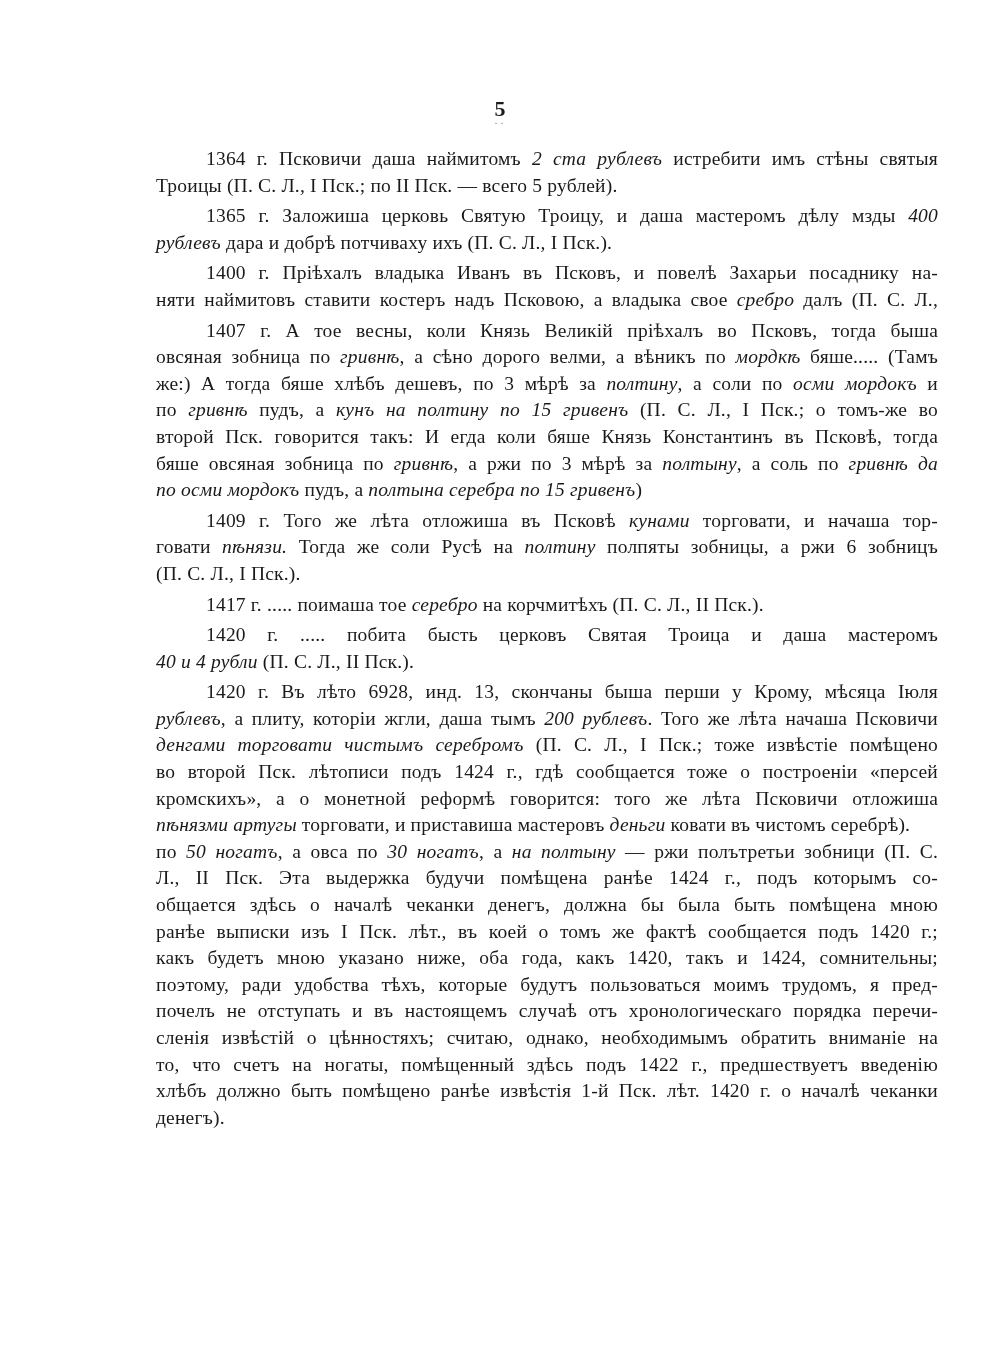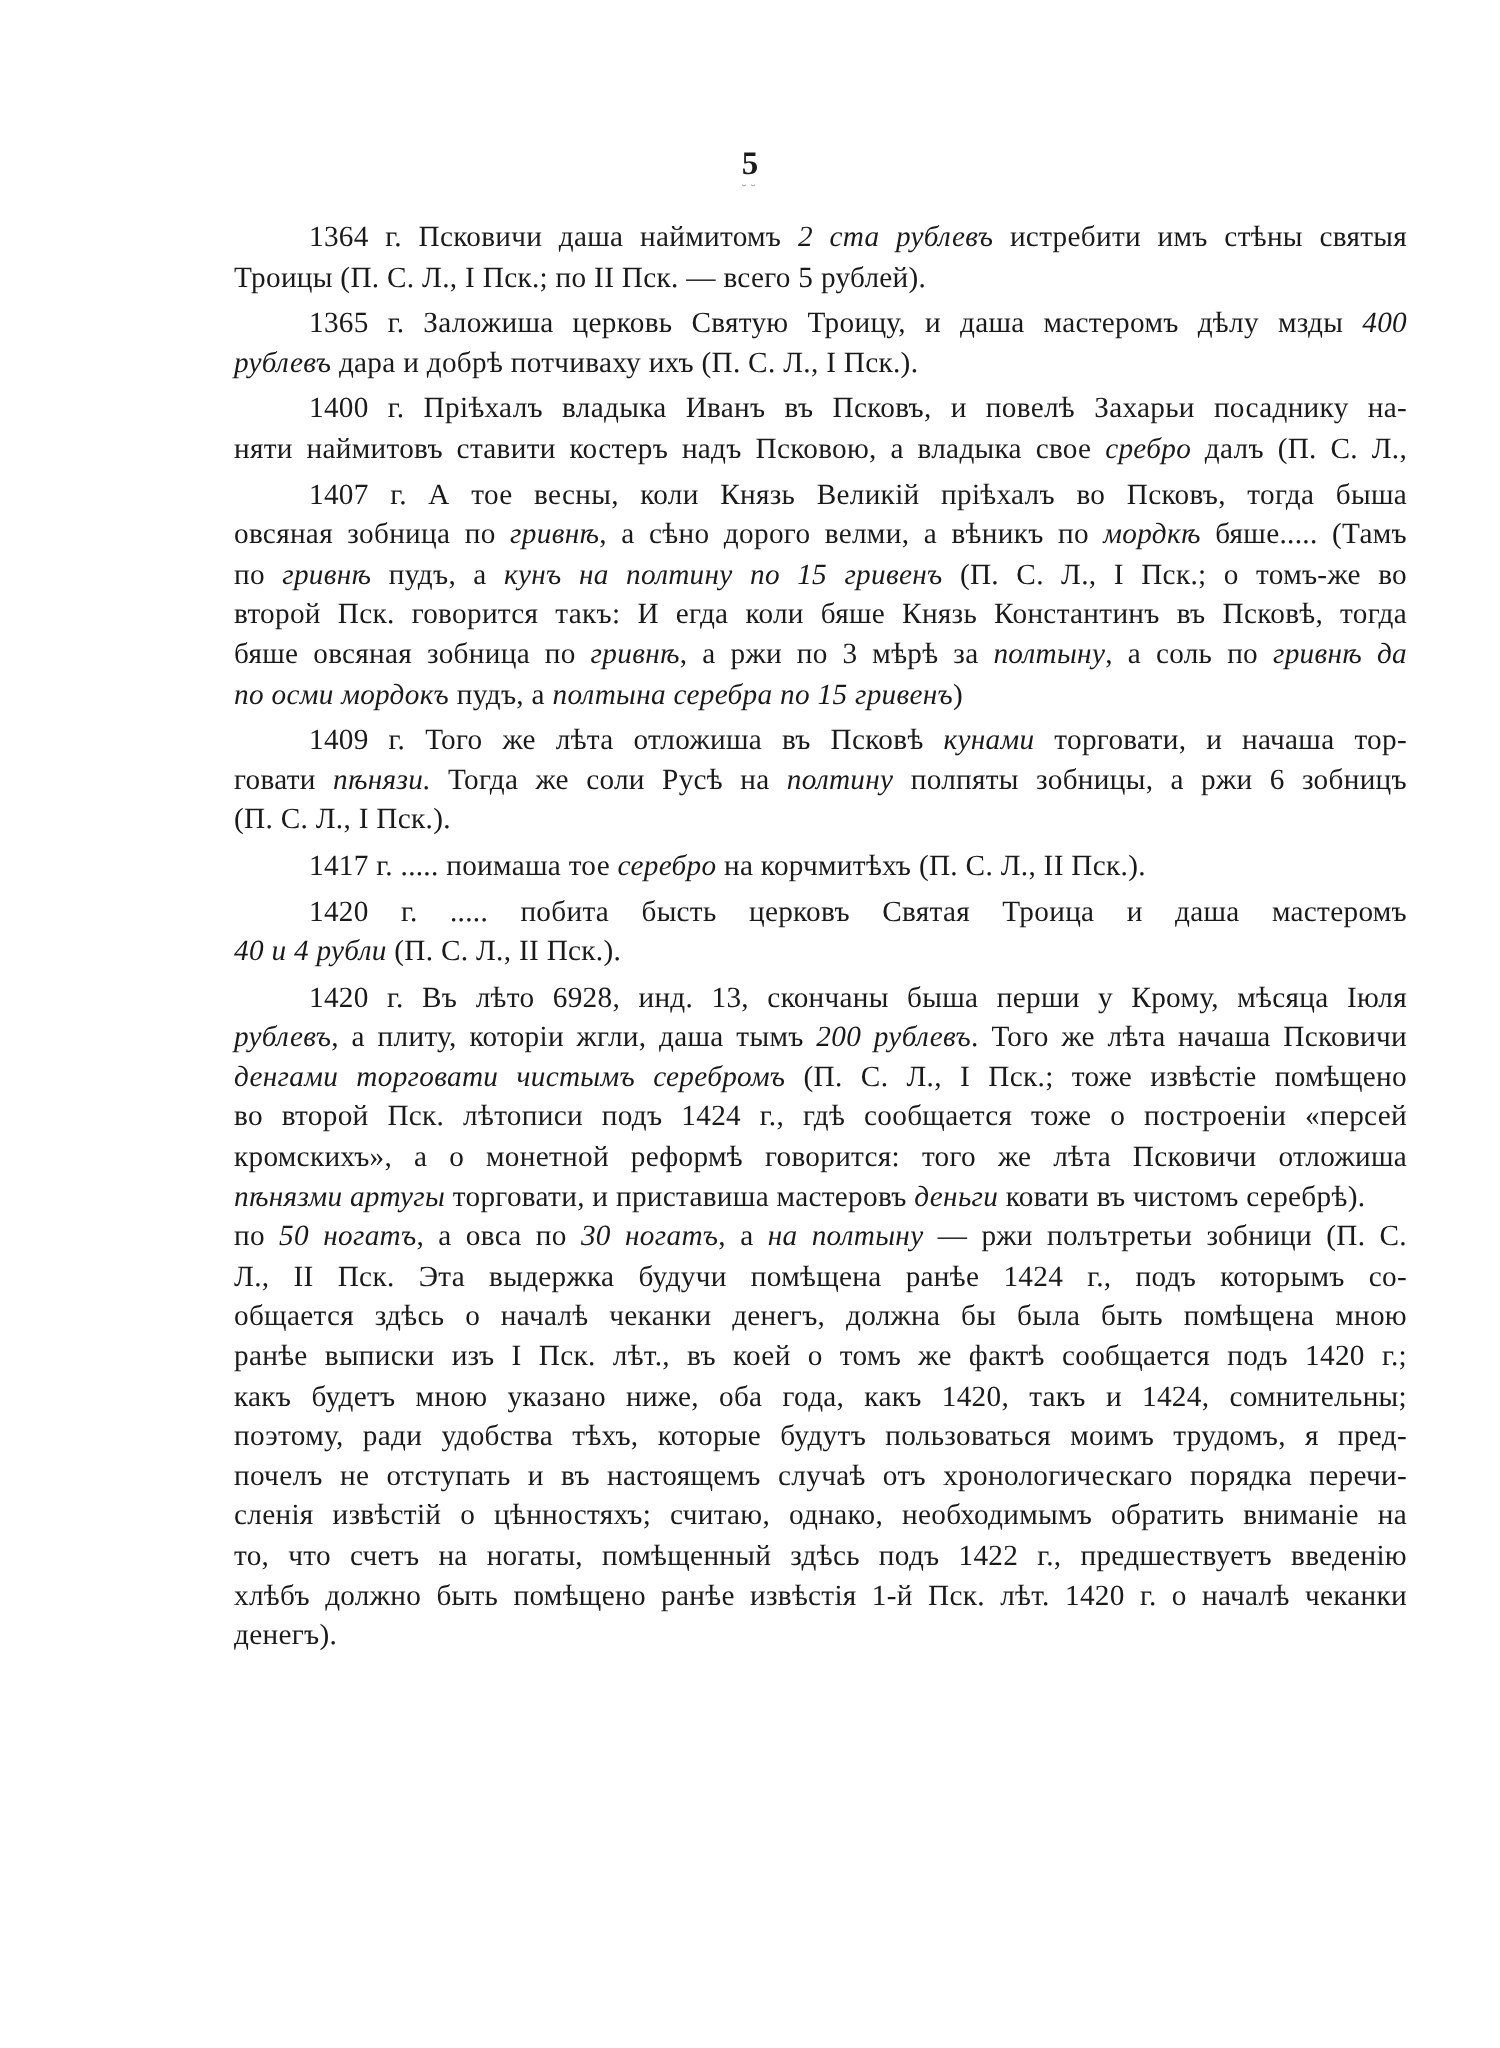--- a/index.html
+++ b/index.html
@@ -27,20 +27,21 @@
 
 <div class="text-block" id="text-block">
     <div class="line indent"><span class="seg">1364 г. Псковичи даша наймитомъ </span><span class="it">2 ста рублевъ</span><span class="seg"> истребити имъ стѣны святыя</span></div>
     <div class="line last"><span class="seg">Троицы (П. С. Л., I Пск.; по II Пск. — всего 5 рублей).</span></div>
     <div class="line indent gap-before"><span class="seg">1365 г. Заложиша церковь Святую Троицу, и даша мастеромъ дѣлу мзды </span><span class="it">400</span></div>
     <div class="line last"><span class="it">рублевъ</span><span class="seg"> дара и добрѣ потчиваху ихъ (П. С. Л., I Пск.).</span></div>
     <div class="line indent gap-before"><span class="seg">1400 г. Пріѣхалъ владыка Иванъ въ Псковъ, и повелѣ Захарьи посаднику на-</span></div>
     <div class="line"><span class="seg">няти наймитовъ ставити костеръ надъ Псковою, а владыка свое </span><span class="it">сребро</span><span class="seg"> далъ (П. С. Л.,</span></div>
     <div class="line indent gap-before"><span class="seg">1407 г. А тое весны, коли Князь Великій пріѣхалъ во Псковъ, тогда быша</span></div>
     <div class="line"><span class="seg">овсяная зобница по </span><span class="it">гривнѣ</span><span class="seg">, а сѣно дорого велми, а вѣникъ по </span><span class="it">мордкѣ</span><span class="seg"> бяше..... (Тамъ</span></div>
+    <div class="line"><span class="seg">же:) А тогда бяше хлѣбъ дешевъ, по 3 мѣрѣ за </span><span class="it">полтину</span><span class="seg">, а соли по </span><span class="it">осми мордокъ</span><span class="seg"> и</span></div>
     <div class="line"><span class="seg">по </span><span class="it">гривнѣ</span><span class="seg"> пудъ, а </span><span class="it">кунъ на полтину по 15 гривенъ</span><span class="seg"> (П. С. Л., I Пск.; о томъ-же во</span></div>
     <div class="line"><span class="seg">второй Пск. говорится такъ: И егда коли бяше Князь Константинъ въ Псковѣ, тогда</span></div>
     <div class="line"><span class="seg">бяше овсяная зобница по </span><span class="it">гривнѣ</span><span class="seg">, а ржи по 3 мѣрѣ за </span><span class="it">полтыну</span><span class="seg">, а соль по </span><span class="it">гривнѣ да</span></div>
     <div class="line last"><span class="it">по осми мордокъ</span><span class="seg"> пудъ, а </span><span class="it">полтына серебра по 15 гривенъ</span><span class="seg">)</span></div>
     <div class="line indent gap-before"><span class="seg">1409 г. Того же лѣта отложиша въ Псковѣ </span><span class="it">кунами</span><span class="seg"> торговати, и начаша тор-</span></div>
     <div class="line"><span class="seg">говати </span><span class="it">пѣнязи.</span><span class="seg"> Тогда же соли Русѣ на </span><span class="it">полтину</span><span class="seg"> полпяты зобницы, а ржи 6 зобницъ</span></div>
     <div class="line last"><span class="seg">(П. С. Л., I Пск.).</span></div>
     <div class="line indent last gap-before"><span class="seg">1417 г. ..... поимаша тое </span><span class="it">серебро</span><span class="seg"> на корчмитѣхъ (П. С. Л., II Пск.).</span></div>
     <div class="line indent gap-before"><span class="seg">1420 г. ..... побита бысть церковъ Святая Троица        и даша мастеромъ</span></div>
     <div class="line last"><span class="it">40 и 4 рубли</span><span class="seg"> (П. С. Л., II Пск.).</span></div>

